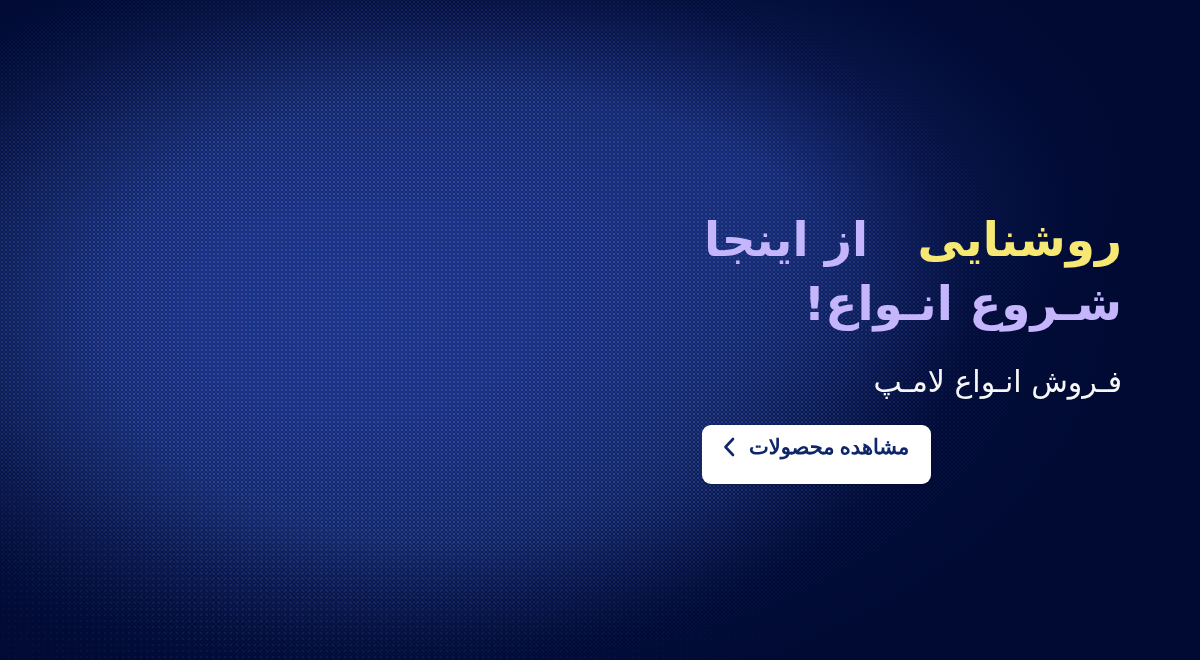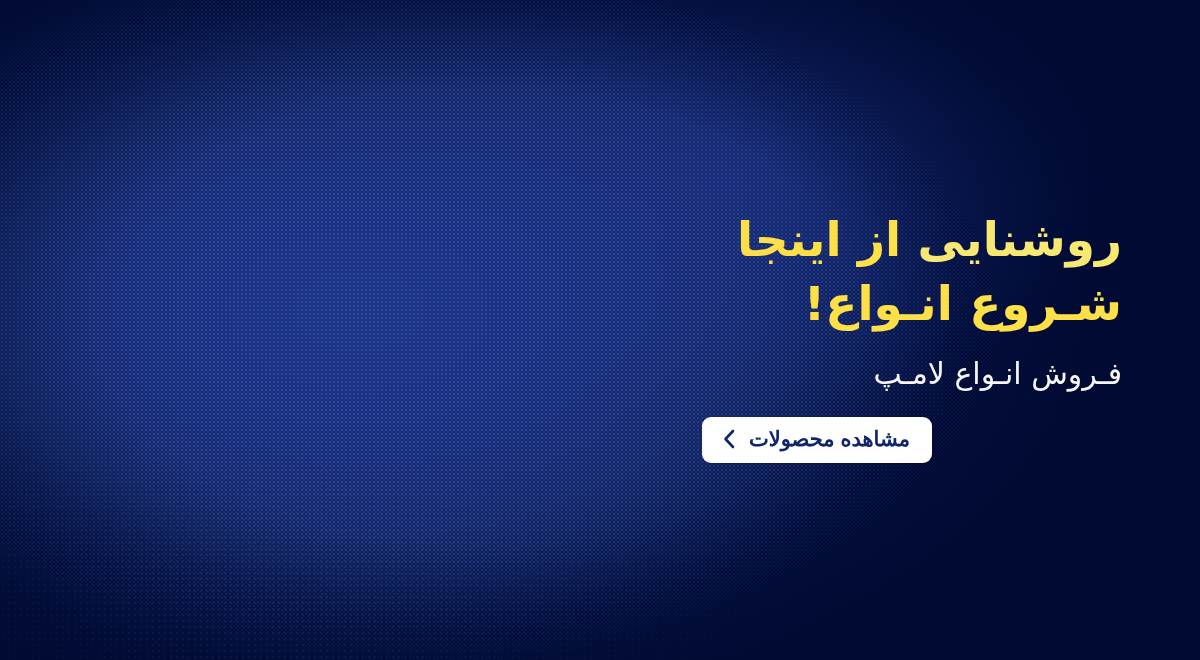--- a/index.html
+++ b/index.html
@@ -110,26 +110,26 @@
   .headline {
     margin: 0;
     font-size: 47px;
     font-weight: 700;
     line-height: 1.36;
     color: #ffffff;
     letter-spacing: -0.2px;
     white-space: nowrap;
   }
 
-  .headline .hl-accent { color: #f7e873; }
-  .headline .hl-white  { color: #fde047; margin-left: 47px; }
+  .headline .hl-accent { color: #f7e873; padding-left: 33px; }
+  .headline .hl-white  { color: #c4b5fd; margin-left: 47px; }
   .headline-line-2 { display: block; }
 
   .subtitle {
-    margin: 18px 0 0 0;
+    margin: 26px 0 0 0;
     font-size: 30px;
     font-weight: 400;
     color: #ffffff;
     line-height: 1.3;
     white-space: nowrap;
     opacity: .97;
   }
 
   .cta-row {
     margin-top: 24px;
@@ -138,22 +138,22 @@
   }
 
   .cta-button {
     display: inline-flex;
     align-items: center;
     gap: 12px;
     background: #ffffff;
     color: #10266b;
     border: none;
     border-radius: 9px;
-    padding: 9px 22px 11px 20px;
-    font-family: Liberation Sans, sans-serif;
+    padding: 9px 22px 24px 20px;
+    font-family: Liberation Serif, serif;
     font-size: 21px;
     font-weight: 700;
     line-height: 1.25;
     cursor: pointer;
     direction: rtl;
     box-shadow: 0 1px 2px rgba(0,0,0,.18);
     text-align: center;
   }
 
   .cta-label { white-space: nowrap; }

